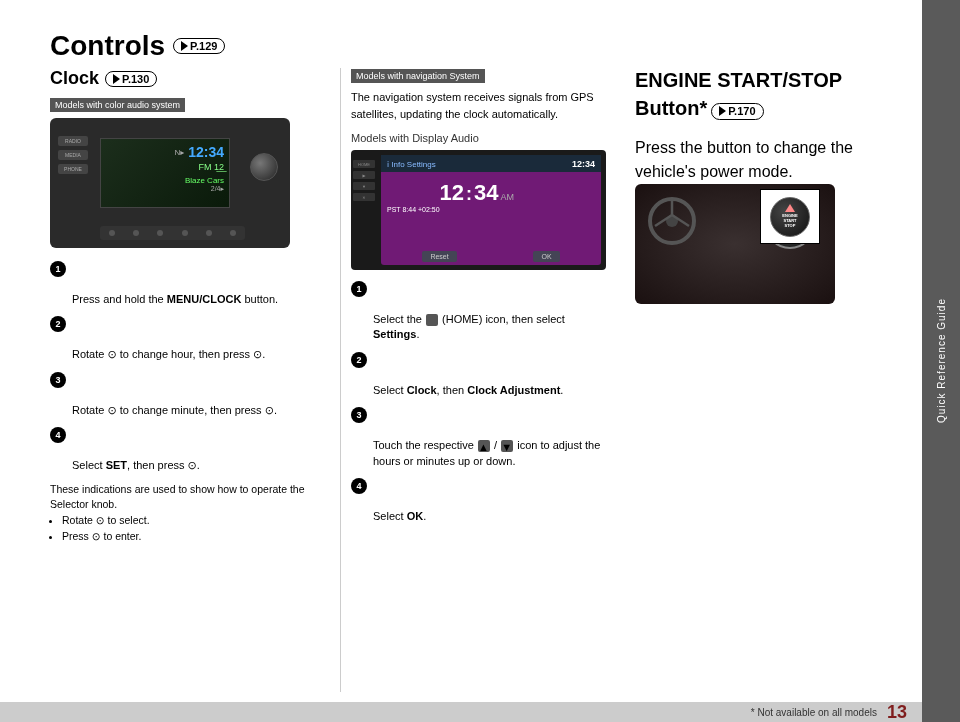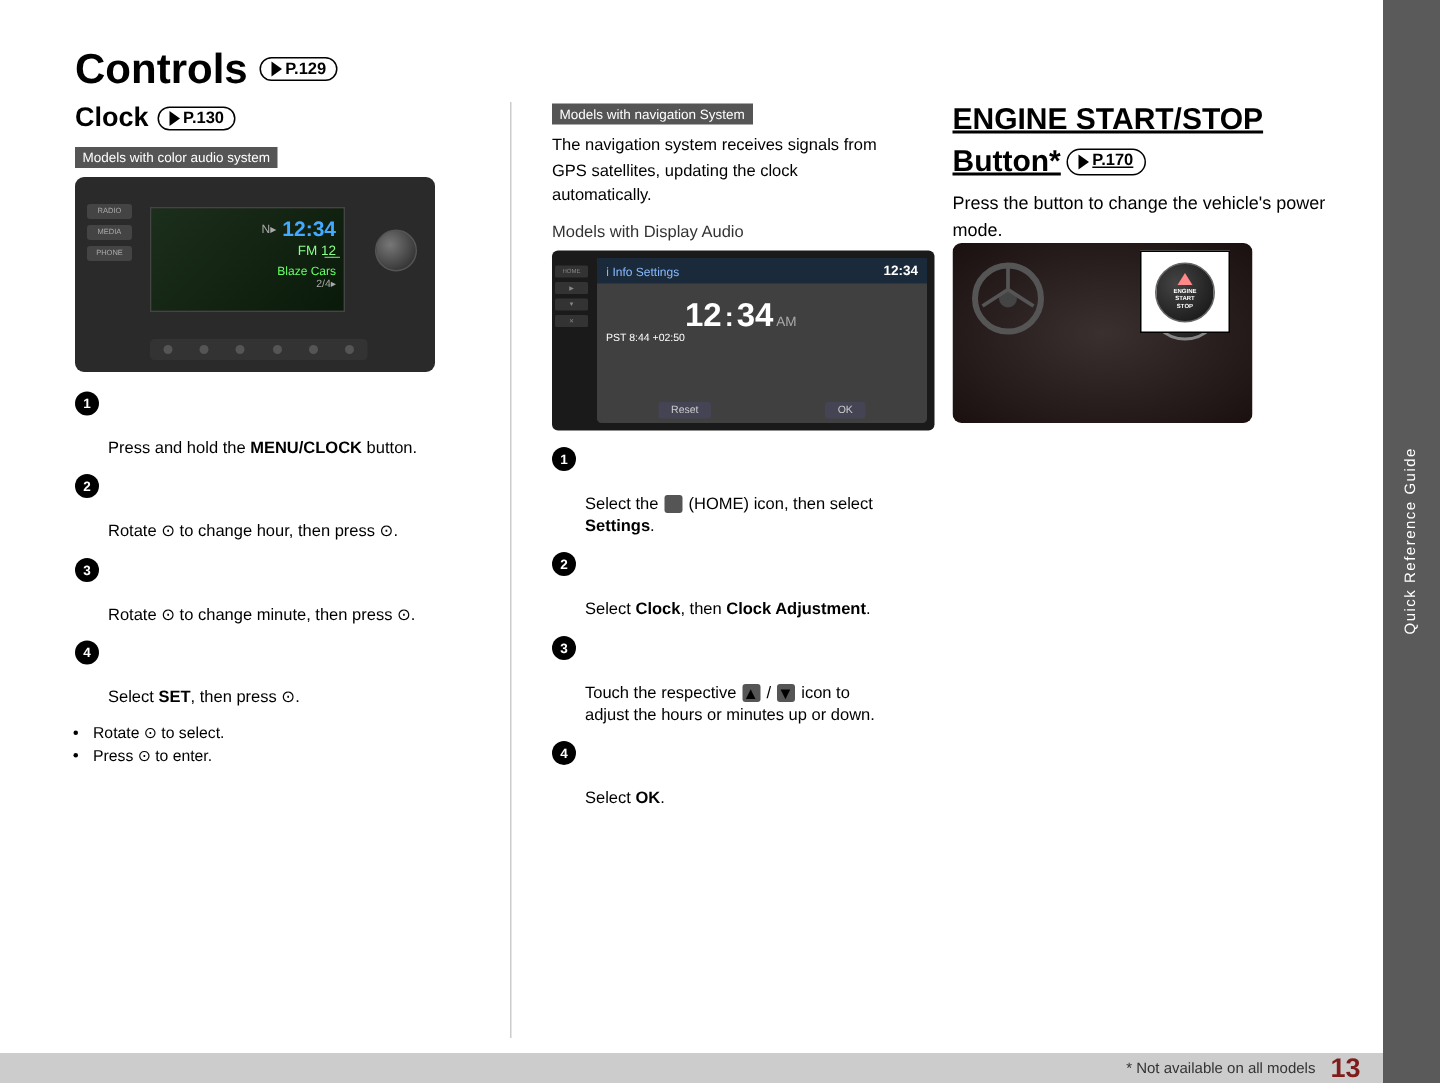--- a/index.html
+++ b/index.html
@@ -80,21 +80,21 @@
       flex: 1;
     }
 
     .col-left {
       width: 290px;
       padding-right: 15px;
     }
 
     .col-middle {
       width: 280px;
-      padding: 0 27px;
+      padding: 0 10px;
       border-left: 1px solid #ccc;
     }
 
     .col-right {
       flex: 1;
       padding-left: 15px;
     }
 
     .section-title {
       font-size: 18px;
@@ -289,21 +289,21 @@
       position: relative;
       overflow: hidden;
     }
 
     .da-screen {
       position: absolute;
       top: 5px;
       left: 30px;
       right: 5px;
       bottom: 5px;
-      background: #404040;
+      background: #701a75;
       border-radius: 3px;
       display: flex;
       flex-direction: column;
     }
 
     .da-header {
       background: #1a2a3a;
       padding: 3px 6px;
       display: flex;
       justify-content: space-between;
@@ -372,30 +372,29 @@
       color: #888;
       display: flex;
       align-items: center;
       justify-content: center;
     }
 
     .engine-title {
       font-size: 20px;
       font-weight: bold;
       line-height: 1.2;
-      margin-bottom: 6px;
-      display: flex;
-      align-items: center;
+      margin-bottom: 16px;
+      display: flex;
+      align-items: flex-end;
       flex-wrap: wrap;
       gap: 4px;
-      text-decoration: underline;
     }
 
     .engine-desc {
-      font-size: 12px;
+      font-size: 16px;
       line-height: 1.5;
     }
 
     .engine-button-img {
       width: 200px;
       height: 120px;
       background: #2a2a2a;
       border-radius: 6px;
       position: relative;
       overflow: hidden;
@@ -580,20 +579,21 @@
           <li class="instruction-item">
             <span class="step-num">3</span>
             <span class="step-text">Rotate ⊙ to change minute, then press ⊙.</span>
           </li>
           <li class="instruction-item">
             <span class="step-num">4</span>
             <span class="step-text">Select <span class="bold">SET</span>, then press ⊙.</span>
           </li>
         </ul>
 
+        <div class="additional-notes">These indications are used to show how to operate the Selector knob.</div>
         <ul class="bullet-list">
           <li>Rotate ⊙ to select.</li>
           <li>Press ⊙ to enter.</li>
         </ul>
       </div>
 
       <div class="col-middle">
         <div class="model-label-nav">Models with navigation System</div>
         <div class="nav-notice">The navigation system receives signals from GPS satellites, updating the clock automatically.</div>
 

